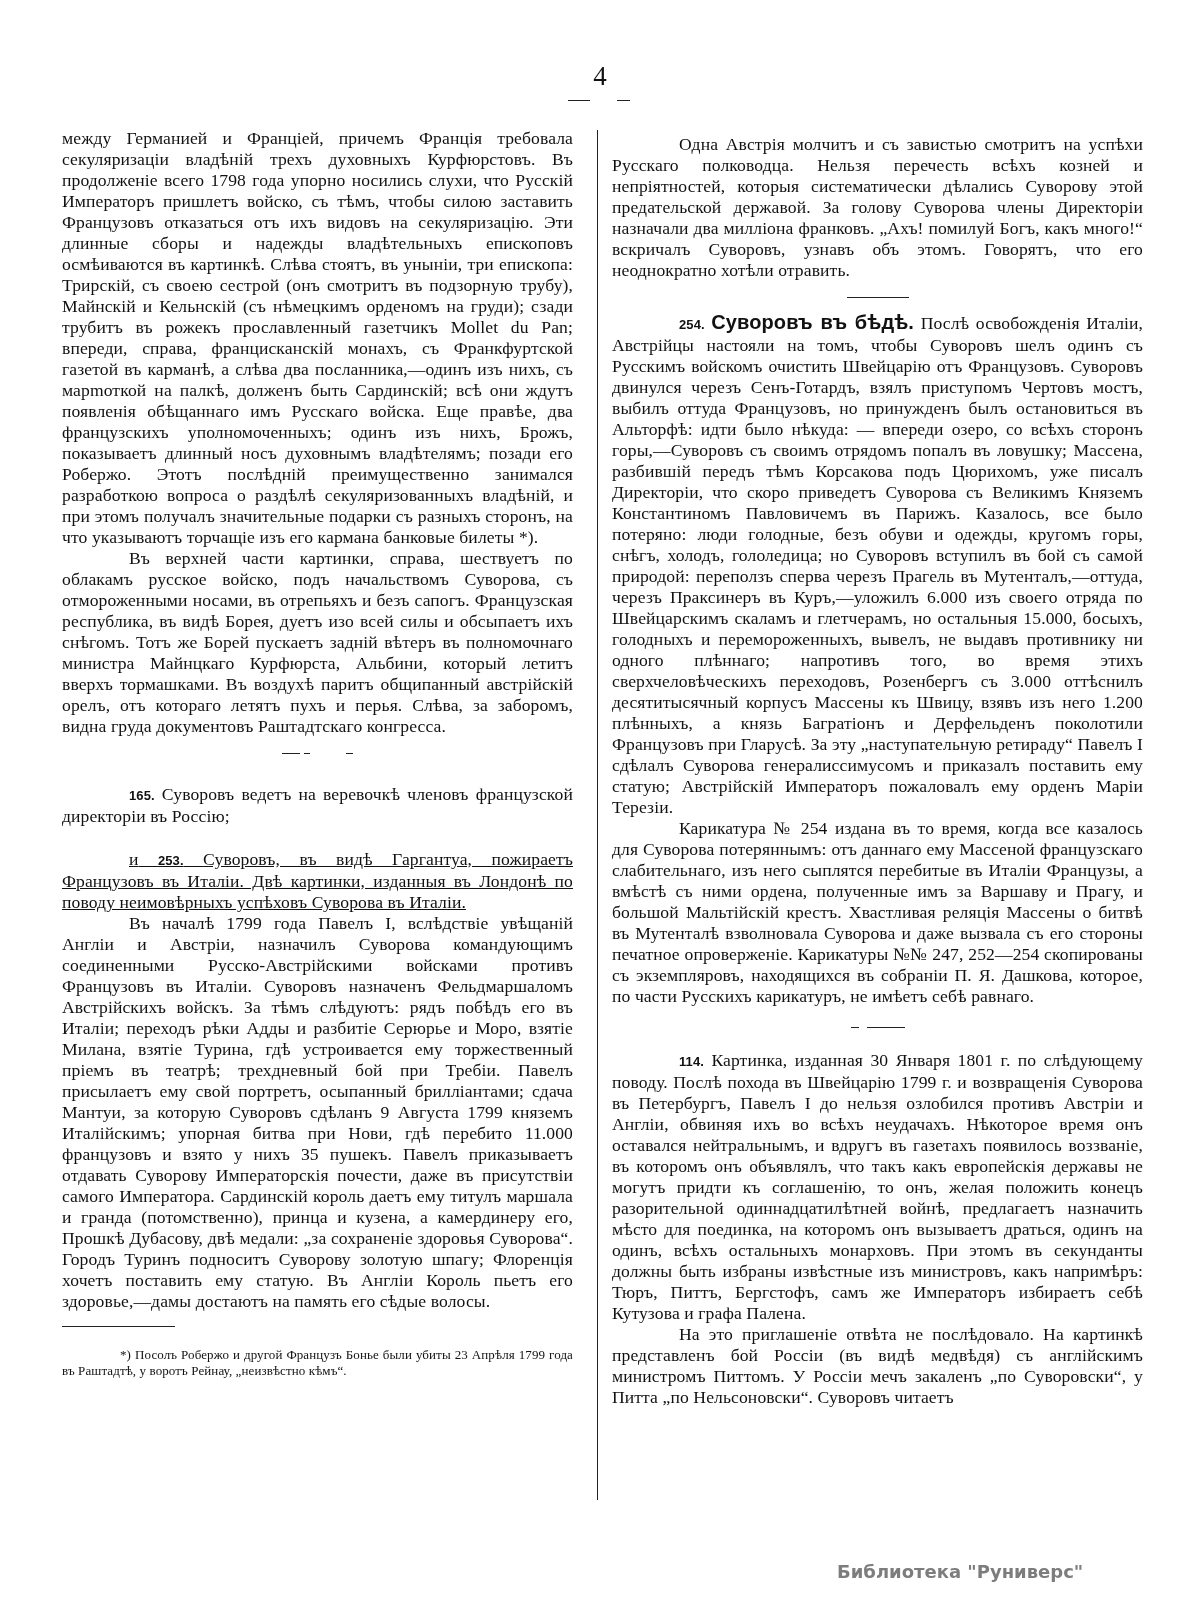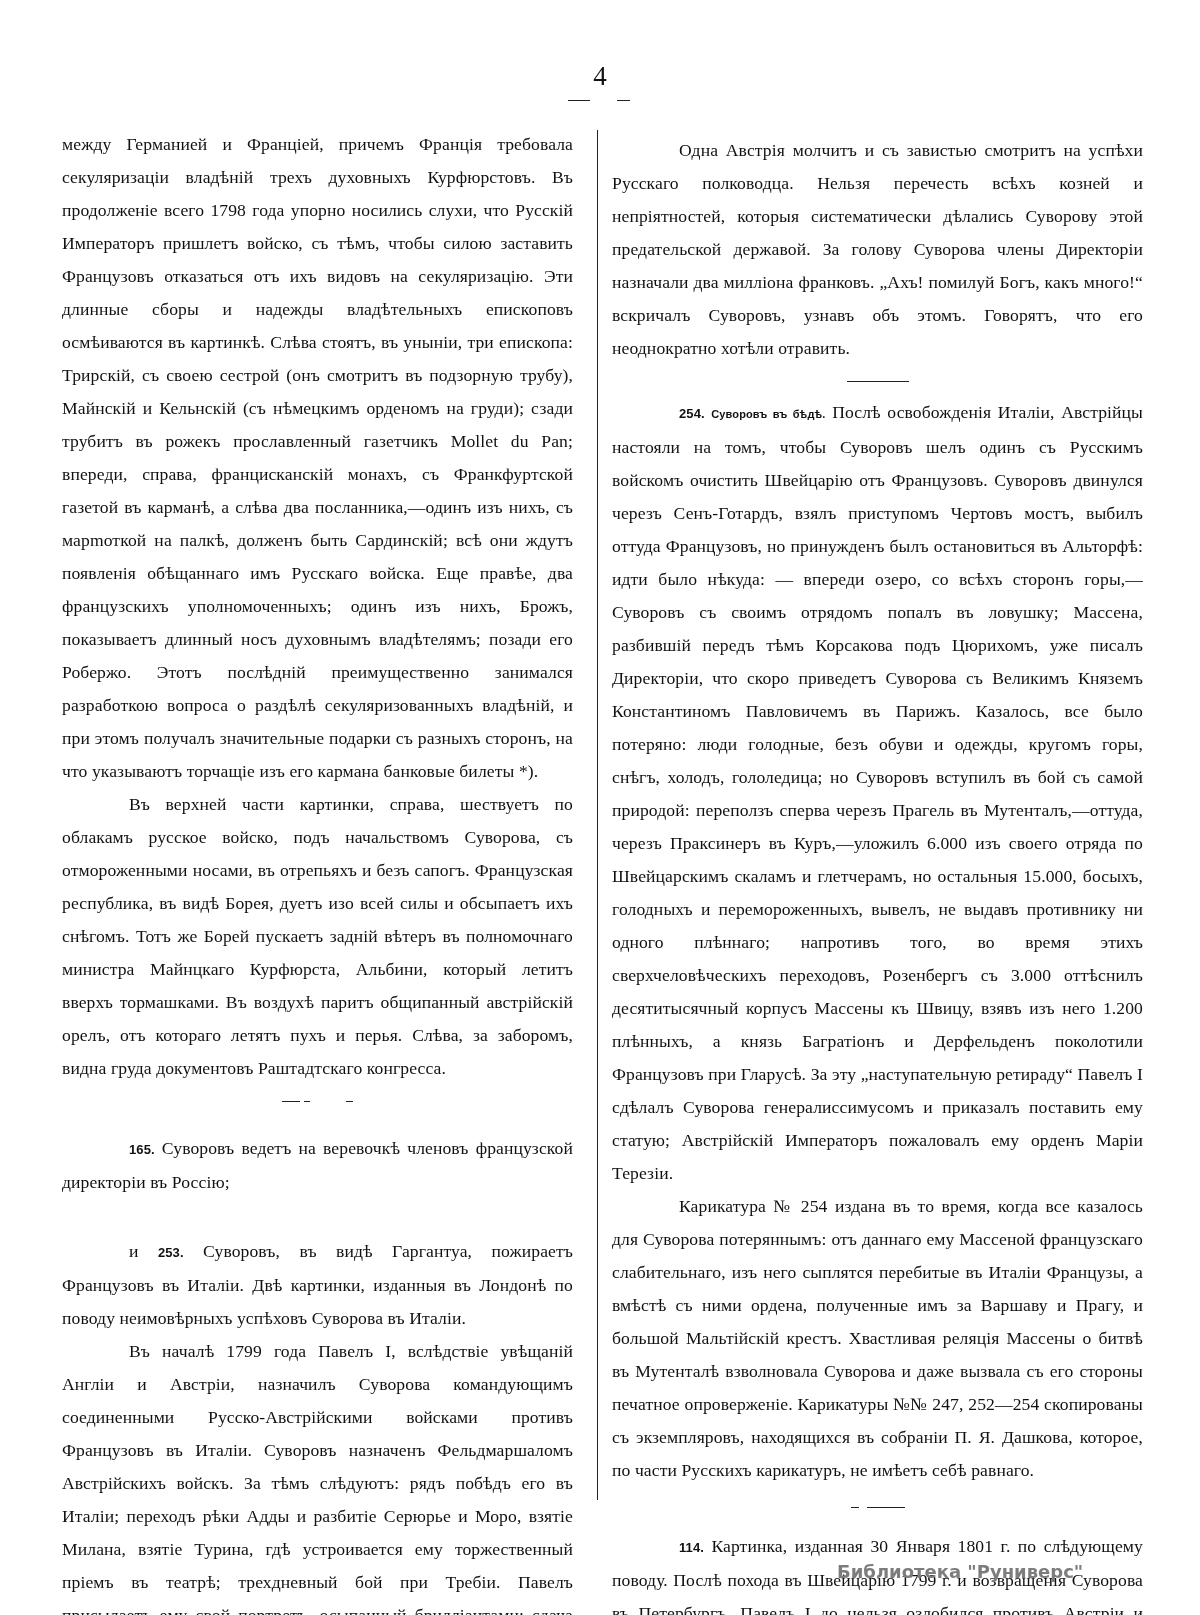--- a/index.html
+++ b/index.html
@@ -5,25 +5,25 @@
   html, body { margin: 0; padding: 0; background: #ffffff; }
   body { width: 1200px; height: 1615px; position: relative; overflow: hidden;
          font-family: "DejaVu Serif", "Liberation Serif", serif; color: #111; }
   .page-number { position: absolute; top: 62px; left: 0; width: 1200px; text-align: center;
                  font-family: "Liberation Serif", serif; font-size: 27px; line-height: 28px; }
   .page-number-rule { position: absolute; top: 100px; height: 1px; background: #222; }
   .column { position: absolute; top: 128px; }
   .col-left { left: 62px; width: 511px; }
   .col-right { left: 612px; width: 531px; top: 134px; }
   .divider { position: absolute; left: 597px; top: 130px; width: 1px; height: 1370px; background: #222; }
-  p { margin: 0; font-family: "Liberation Serif", serif; font-size: 17.6px; line-height: 33px;
+  p { margin: 0; font-family: "Liberation Serif", serif; font-size: 17.6px; line-height: 21px;
       text-align: justify; letter-spacing: 0.1px; }
   p.indent { text-indent: 67px; }
   .num { font-weight: bold; font-family: "Liberation Sans", sans-serif; font-size: 13px; }
-  .headline { font-weight: bold; font-family: "Liberation Sans", sans-serif; font-size: 11px; }
+  .headline { font-weight: bold; font-family: "Liberation Sans", sans-serif; font-size: 20px; }
   .sep { height: 1px; background: #222; margin: 0 auto; }
   .sep-wrap { display: flex; justify-content: center; gap: 8px; }
   .sep-seg { height: 1px; background: #222; }
   .footnote-rule { width: 113px; height: 1px; background: #222; margin-top: 14px; margin-bottom: 12px; }
   p.footnote { font-size: 13px; line-height: 16px; text-indent: 58px; margin-top: 20px; }
   .watermark { position: absolute; left: 837px; top: 1561px; font-family: "DejaVu Sans", sans-serif;
                font-weight: bold; font-size: 18px; color: #7d7d7d; }
 </style>
 </head>
 <body>
@@ -42,21 +42,21 @@
     <div class="sep-seg" style="width:18px;"></div>
     <div class="sep-seg" style="width:6px;margin-left:-4px;"></div>
     <div class="sep-seg" style="width:7px;margin-left:28px;"></div>
   </div>
 
   <p class="indent">
     <span class="num">165.</span>
     <span>Суворовъ ведетъ на веревочкѣ членовъ французской директоріи въ Россію;</span>
   </p>
 
-  <p class="indent" style="margin-top:36px;">
+  <p class="indent" style="margin-top:22px;text-decoration:underline;">
     <span>и</span>
     <span class="num">253.</span>
     <span>Суворовъ, въ видѣ Гаргантуа, пожираетъ Французовъ въ Италіи. Двѣ картинки, изданныя въ Лондонѣ по поводу неимовѣрныхъ успѣховъ Суворова въ Италіи.</span>
   </p>
 
   <p class="indent">Въ началѣ 1799 года Павелъ I, вслѣдствіе увѣщаній Англіи и Австріи, назначилъ Суворова командующимъ соединенными Русско-Австрійскими войсками противъ Французовъ въ Италіи. Суворовъ назначенъ Фельдмаршаломъ Австрійскихъ войскъ. За тѣмъ слѣдуютъ: рядъ побѣдъ его въ Италіи; переходъ рѣки Адды и разбитіе Серюрье и Моро, взятіе Милана, взятіе Турина, гдѣ устроивается ему торжественный пріемъ въ театрѣ; трехдневный бой при Требіи. Павелъ присылаетъ ему свой портретъ, осыпанный бриллiантами; сдача Мантуи, за которую Суворовъ сдѣланъ 9 Августа 1799 княземъ Италійскимъ; упорная битва при Нови, гдѣ перебито 11.000 французовъ и взято у нихъ 35 пушекъ. Павелъ приказываетъ отдавать Суворову Императорскія почести, даже въ присутствіи самого Императора. Сардинскій король даетъ ему титулъ маршала и гранда (потомственно), принца и кузена, а камердинеру его, Прошкѣ Дубасову, двѣ медали: „за сохраненіе здоровья Суворова“. Городъ Туринъ подноситъ Суворову золотую шпагу; Флоренція хочетъ поставить ему статую. Въ Англіи Король пьетъ его здоровье,—дамы достаютъ на память его сѣдые волосы.</p>
 
   <div class="footnote-rule"></div>
   <p class="footnote">*) Посолъ Робержо и другой Французъ Бонье были убиты 23 Апрѣля 1799 года въ Раштадтѣ, у воротъ Рейнау, „неизвѣстно кѣмъ“.</p>
 </div>
@@ -75,15 +75,16 @@
 
   <div class="sep-wrap" style="margin-top:20px;margin-bottom:22px;">
     <div class="sep-seg" style="width:8px;"></div>
     <div class="sep-seg" style="width:38px;"></div>
   </div>
 
   <p class="indent">
     <span class="num">114.</span>
     <span>Картинка, изданная 30 Января 1801 г. по слѣдующему поводу. Послѣ похода въ Швейцарію 1799 г. и возвращенія Суворова въ Петербургъ, Павелъ I до нельзя озлобился противъ Австріи и Англіи, обвиняя ихъ во всѣхъ неудачахъ. Нѣкоторое время онъ оставался нейтральнымъ, и вдругъ въ газетахъ появилось воззваніе, въ которомъ онъ объявлялъ, что такъ какъ европейскія державы не могутъ придти къ соглашенію, то онъ, желая положить конецъ разорительной одиннадцатилѣтней войнѣ, предлагаетъ назначить мѣсто для поединка, на которомъ онъ вызываетъ драться, одинъ на одинъ, всѣхъ остальныхъ монарховъ. При этомъ въ секунданты должны быть избраны извѣстные изъ министровъ, какъ напримѣръ: Тюръ, Питтъ, Бергстофъ, самъ же Императоръ избираетъ себѣ Кутузова и графа Палена.</span>
   </p>
+  <p class="indent">На это приглашеніе отвѣта не послѣдовало. На картинкѣ представленъ бой Россіи (въ видѣ медвѣдя) съ англійскимъ министромъ Питтомъ. У Россіи мечъ закаленъ „по Суворовски“, у Питта „по Нельсоновски“. Суворовъ читаетъ</p>
 </div>
 
 <div class="watermark">Библиотека "Руниверс"</div>
 
 </body></html>

